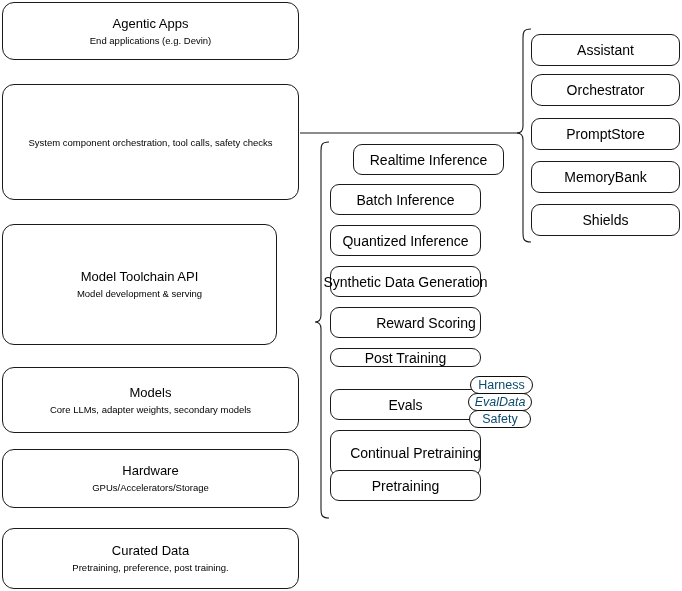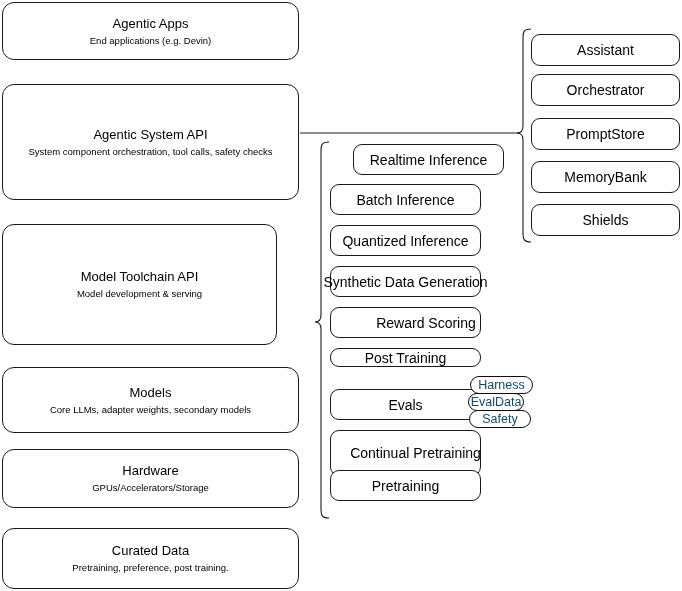--- a/index.html
+++ b/index.html
@@ -99,21 +99,20 @@
 <body>
 
 <div id="canvas">
 
   <div class="layer-box" style="left:2px; top:2px; width:297px; height:58px;">
     <div class="layer-title">Agentic Apps</div>
     <div class="layer-sub">End applications (e.g. Devin)</div>
   </div>
 
   <div class="layer-box" style="left:2px; top:84px; width:297px; height:116px;">
-    <div class="layer-title">Agentic System API</div>
     <div class="layer-sub">System component orchestration, tool calls, safety checks</div>
   </div>
 
   <div class="layer-box" style="left:2px; top:224px; width:275px; height:121px;">
     <div class="layer-title">Model Toolchain API</div>
     <div class="layer-sub">Model development &amp; serving</div>
   </div>
 
   <div class="layer-box" style="left:2px; top:367px; width:297px; height:66px;">
     <div class="layer-title">Models</div>
@@ -184,31 +183,31 @@
   <div class="item-box" style="left:330px; top:430px; width:151px; height:46px;padding-left:20px;">
     <span>Continual Pretraining</span>
   </div>
   <div class="item-box" style="left:330px; top:470px; width:151px; height:31px;">
     <span>Pretraining</span>
   </div>
 
   <div class="tag-pill" style="left:470px; top:376px; width:63px; height:18px; z-index:5;">
     <span>Harness</span>
   </div>
-  <div class="tag-pill" style="left:468px; top:393px; width:56px; height:18px; z-index:6;">
+  <div class="tag-pill" style="left:468px; top:393px; width:64px; height:18px; z-index:6;font-style:italic;">
     <span>EvalData</span>
   </div>
   <div class="tag-pill" style="left:469px; top:410px; width:62px; height:18px; z-index:7;">
     <span>Safety</span>
   </div>
 
   <div class="item-box" style="left:531px; top:34px; width:149px; height:32px;">
     <span>Assistant</span>
   </div>
-  <div class="item-box" style="left:531px; top:74px; width:149px; height:32px;">
+  <div class="item-box" style="left:531px; top:74px; width:149px; height:32px;border-radius:11px;">
     <span>Orchestrator</span>
   </div>
   <div class="item-box" style="left:531px; top:118px; width:149px; height:32px;">
     <span>PromptStore</span>
   </div>
   <div class="item-box" style="left:531px; top:161px; width:149px; height:32px;">
     <span>MemoryBank</span>
   </div>
   <div class="item-box" style="left:531px; top:204px; width:149px; height:32px;">
     <span>Shields</span>

